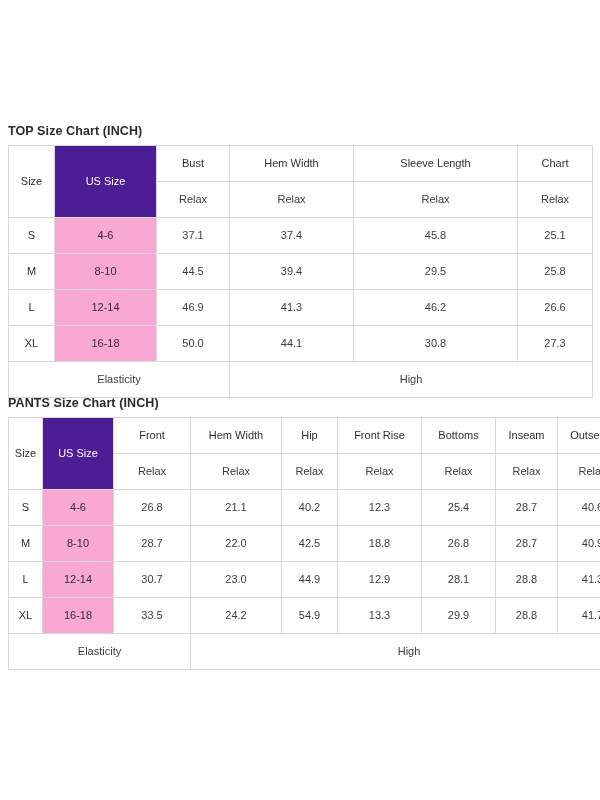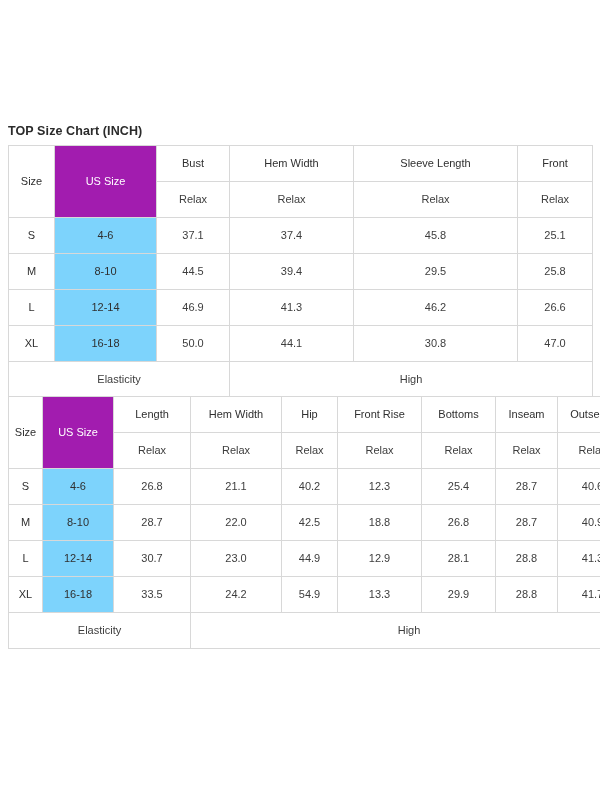--- a/index.html
+++ b/index.html
@@ -48,21 +48,21 @@
     vertical-align: middle;
     font-weight: normal;
     padding: 0;
     height: 35px;
     line-height: 1.2;
   }
   table.size-table th {
     font-size: 11px;
   }
   .hdr-dark {
-    background: #a21caf;
+    background: #4c1d95;
     color: #ffffff;
     font-weight: bold;
   }
   .hdr-plain {
     background: #ffffff;
     color: #2f2f2f;
     font-weight: bold;
   }
   .cell-size {
     background: #ffffff;
@@ -70,21 +70,21 @@
     color: #2f2f2f;
   }
   .relax-row td {
     height: 34px;
     color: #3d3d3d;
   }
   .data-row td {
     height: 35px;
   }
   .us-col {
-    background: #7dd3fc;
+    background: #f9a8d4;
     color: #2f2f2f;
   }
   .elasticity-row td {
     height: 35px;
   }
   
   #top-table col.c-size   { width: 46px; }
   #top-table col.c-us     { width: 102px; }
   #top-table col.c-bust   { width: 73px; }
   #top-table col.c-hem    { width: 124px; }
@@ -118,21 +118,21 @@
           <col class="c-sleeve">
           <col class="c-len">
       </colgroup>
       <tbody>
         <tr>
           <th class="hdr-plain" rowspan="2">Size</th>
           <th class="hdr-dark" rowspan="2">US Size</th>
           <th class="hdr-plain">Bust</th>
           <th class="hdr-plain">Hem Width</th>
           <th class="hdr-plain">Sleeve Length</th>
-          <th class="hdr-plain">Front</th>
+          <th class="hdr-plain">Chart</th>
         </tr>
         <tr class="relax-row">
           <td>Relax</td>
           <td>Relax</td>
           <td>Relax</td>
           <td>Relax</td>
         </tr>
 
         <tr class="data-row">
           <td class="cell-size">S</td>
@@ -157,49 +157,50 @@
           <td>41.3</td>
           <td>46.2</td>
           <td>26.6</td>
         </tr>
         <tr class="data-row">
           <td class="cell-size">XL</td>
           <td class="us-col">16-18</td>
           <td>50.0</td>
           <td>44.1</td>
           <td>30.8</td>
-          <td>47.0</td>
+          <td>27.3</td>
         </tr>
 
         <tr class="elasticity-row">
           <td colspan="3">Elasticity</td>
           <td colspan="3">High</td>
         </tr>
       </tbody>
     </table>
   </div>
 
   <div class="chart-block" id="pants-block">
+    <div class="chart-title">PANTS Size Chart (INCH)</div>
     <table class="size-table" id="pants-table">
       <colgroup>
         <col class="c-size">
           <col class="c-us">
           <col class="c-waist">
           <col class="c-hem">
           <col class="c-hip">
         <col class="c-front">
           <col class="c-bottom">
           <col class="c-inseam">
           <col class="c-outseam">
       </colgroup>
       <tbody>
         <tr>
           <th class="hdr-plain" rowspan="2">Size</th>
           <th class="hdr-dark" rowspan="2">US Size</th>
-          <th class="hdr-plain">Length</th>
+          <th class="hdr-plain">Front</th>
           <th class="hdr-plain">Hem Width</th>
           <th class="hdr-plain">Hip</th>
           <th class="hdr-plain">Front Rise</th>
           <th class="hdr-plain">Bottoms</th>
           <th class="hdr-plain">Inseam</th>
           <th class="hdr-plain">Outseam</th>
         </tr>
         <tr class="relax-row">
           <td>Relax</td>
           <td>Relax</td>

